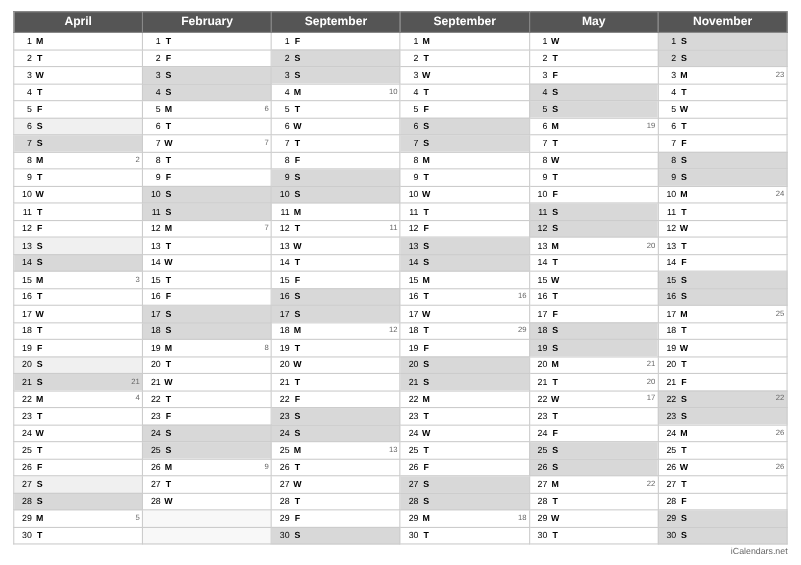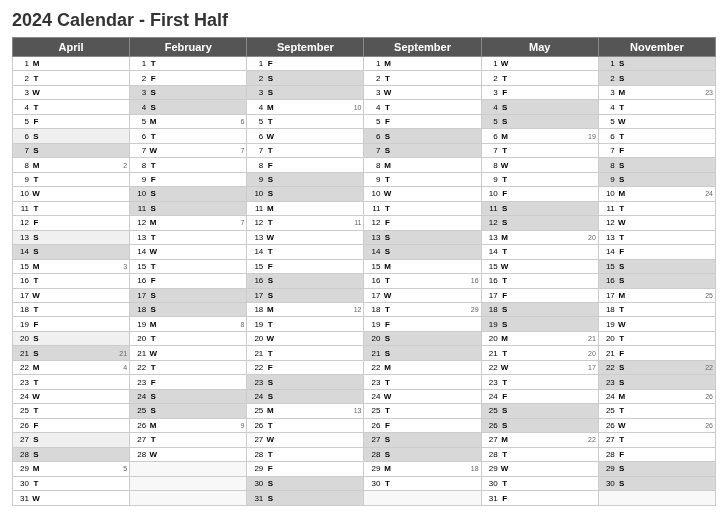--- a/index.html
+++ b/index.html
@@ -55,21 +55,20 @@
       text-align: right;
       font-size: 8px;
       color: #666;
       margin-top: 2px;
     }
   </style>
 </head>
 <body>
 
 <div class="page">
-  <div class="title">2024 Calendar - First Half</div>
   <table class="calendar-table">
     <thead>
       <tr>
         <th class="month-header">April</th>
         <th class="month-header">February</th>
         <th class="month-header">September</th>
         <th class="month-header">September</th>
         <th class="month-header">May</th>
         <th class="month-header">November</th>
       </tr>
@@ -1583,44 +1582,16 @@
           </td>
           <td style="background-color: rgb(216, 216, 216);">
             <div style="display: flex; align-items: center; justify-content: space-between;">
               <div style="display: flex; align-items: center; gap: 2px;">
                 <span style="min-width: 14px; text-align: right; font-size: 8px;">30</span>
                 <span style="font-weight: bold; width: 10px; text-align: center; font-size: 8px;">S</span>
               </div>
             </div>
           </td>
         </tr>
-        <tr>
-          <td style="background-color: rgb(255, 255, 255);">
-            <div style="display: flex; align-items: center; justify-content: space-between;">
-              <div style="display: flex; align-items: center; gap: 2px;">
-                <span style="min-width: 14px; text-align: right; font-size: 8px;">31</span>
-                <span style="font-weight: bold; width: 10px; text-align: center; font-size: 8px;">W</span>
-              </div>
-            </div>
-          </td>
-          <td style="background-color: rgb(248, 248, 248);"></td>
-          <td style="background-color: rgb(216, 216, 216);">
-            <div style="display: flex; align-items: center; justify-content: space-between;">
-              <div style="display: flex; align-items: center; gap: 2px;">
-                <span style="min-width: 14px; text-align: right; font-size: 8px;">31</span>
-                <span style="font-weight: bold; width: 10px; text-align: center; font-size: 8px;">S</span>
-              </div>
-            </div>
-          </td>
-          <td style="background-color: rgb(248, 248, 248);"></td>
-          <td style="background-color: rgb(255, 255, 255);">
-            <div style="display: flex; align-items: center; justify-content: space-between;">
-              <div style="display: flex; align-items: center; gap: 2px;">
-                <span style="min-width: 14px; text-align: right; font-size: 8px;">31</span>
-                <span style="font-weight: bold; width: 10px; text-align: center; font-size: 8px;">F</span>
-              </div>
-            </div>
-          </td>
-          <td style="background-color: rgb(248, 248, 248);"></td>
-        </tr>
       </tbody>
   </table>
+  <div class="footer">iCalendars.net</div>
 </div>
 
 </body></html>

